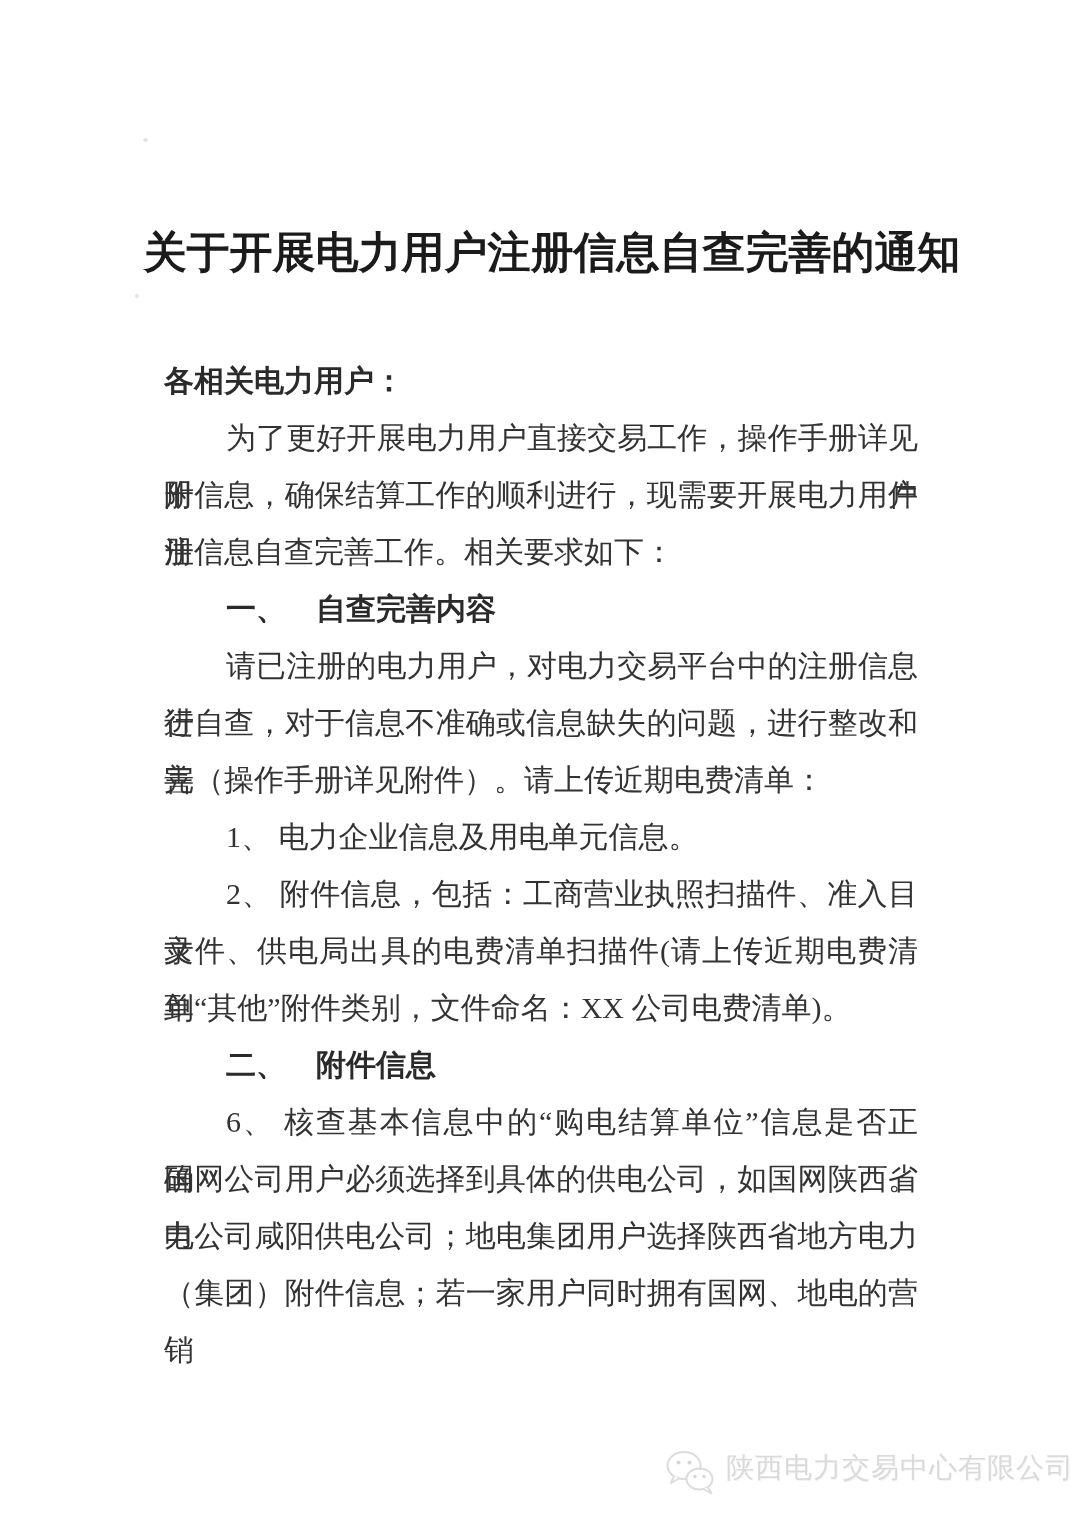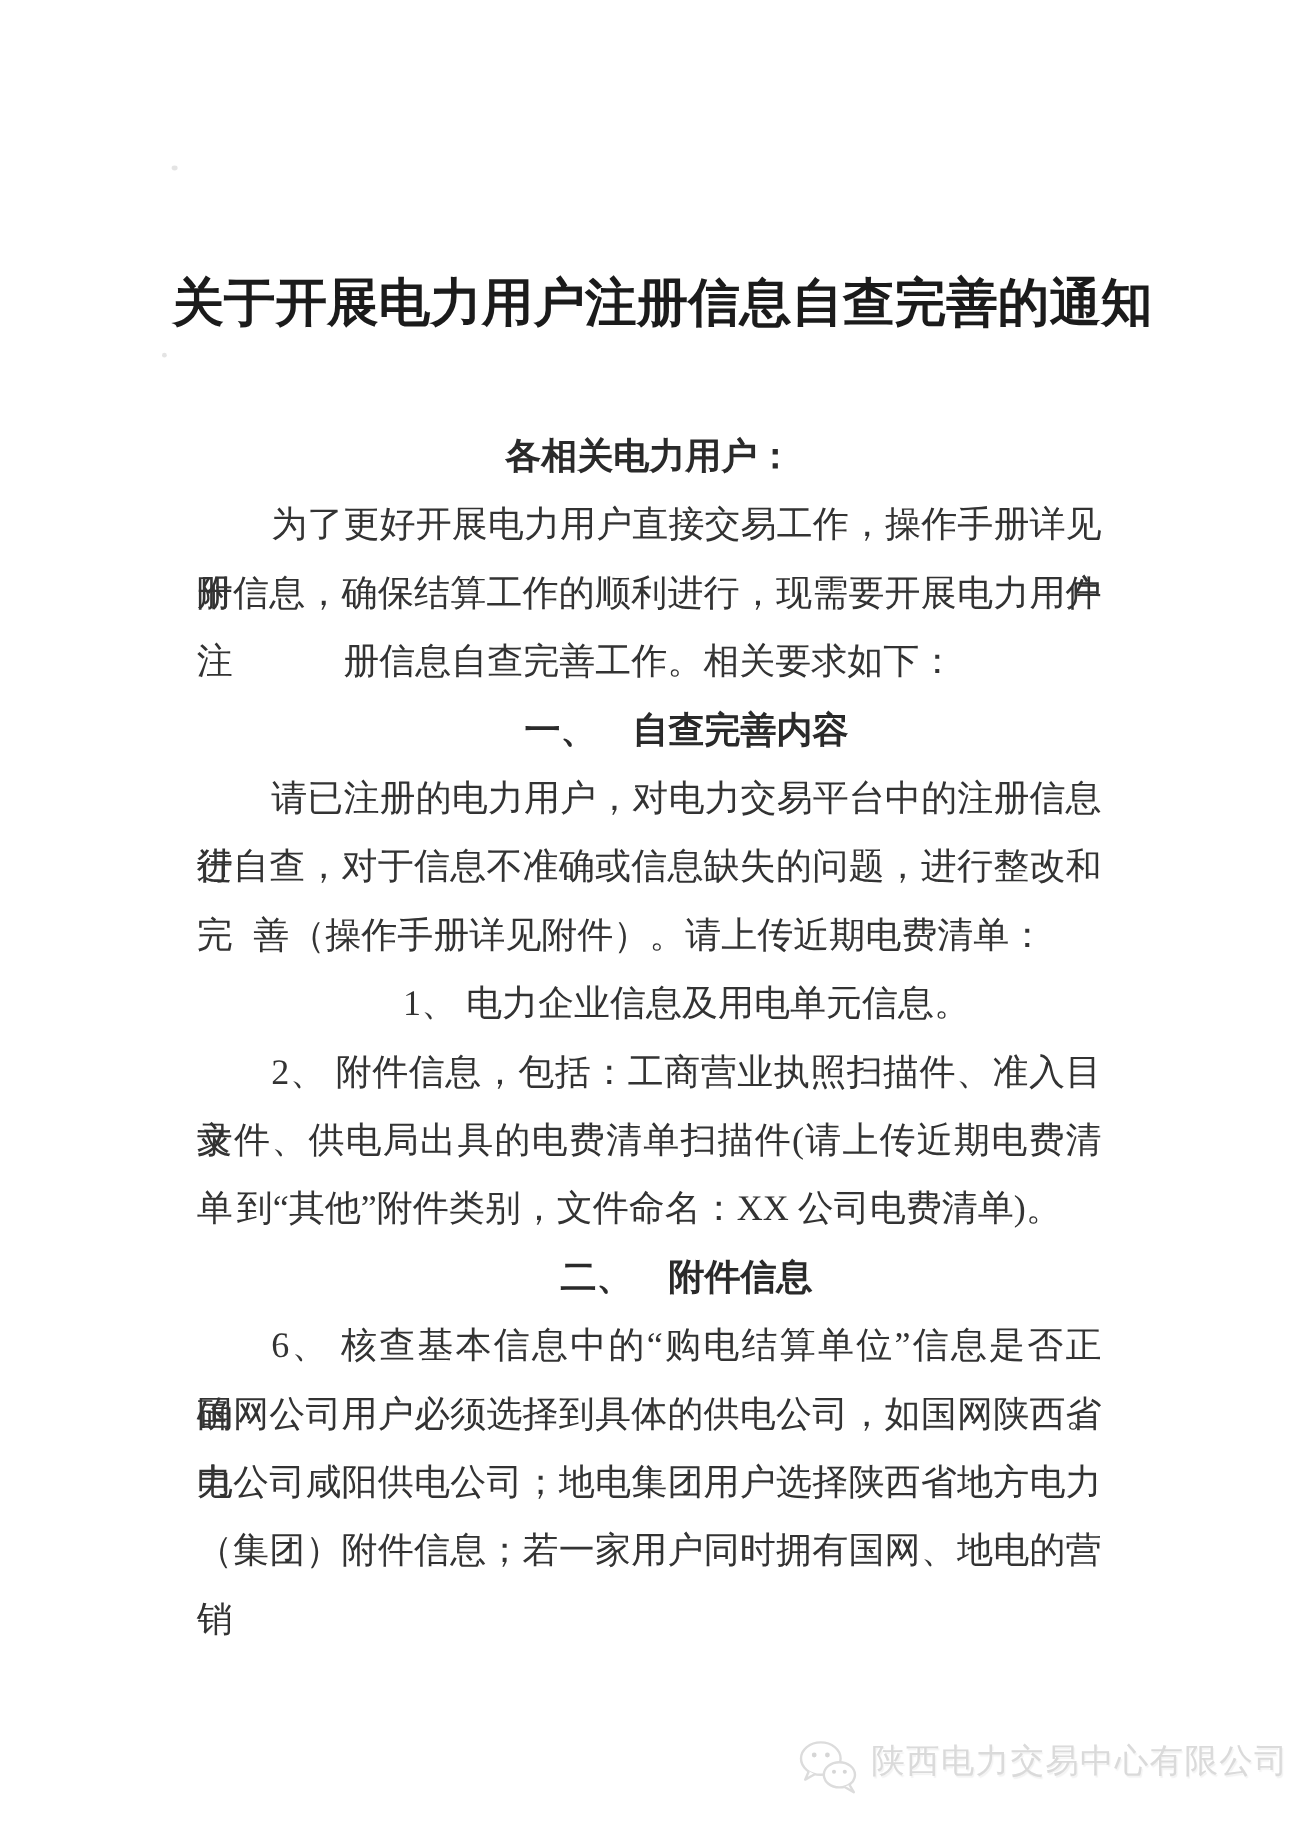--- a/index.html
+++ b/index.html
@@ -33,21 +33,20 @@
     top: 352px;
     left: 164px;
     width: 754px;
     color: #333333;
   }
   .line {
     height: 57px;
     line-height: 57px;
     font-size: 30px;
     white-space: nowrap;
-    text-align: center;
   }
   .justify {
     white-space: normal;
     text-align: justify;
     text-align-last: justify;
   }
   .indent { text-indent: 62px; }
   .bold { font-weight: 700; color: #2a2a2a; }
   .speck {
     position: absolute;

